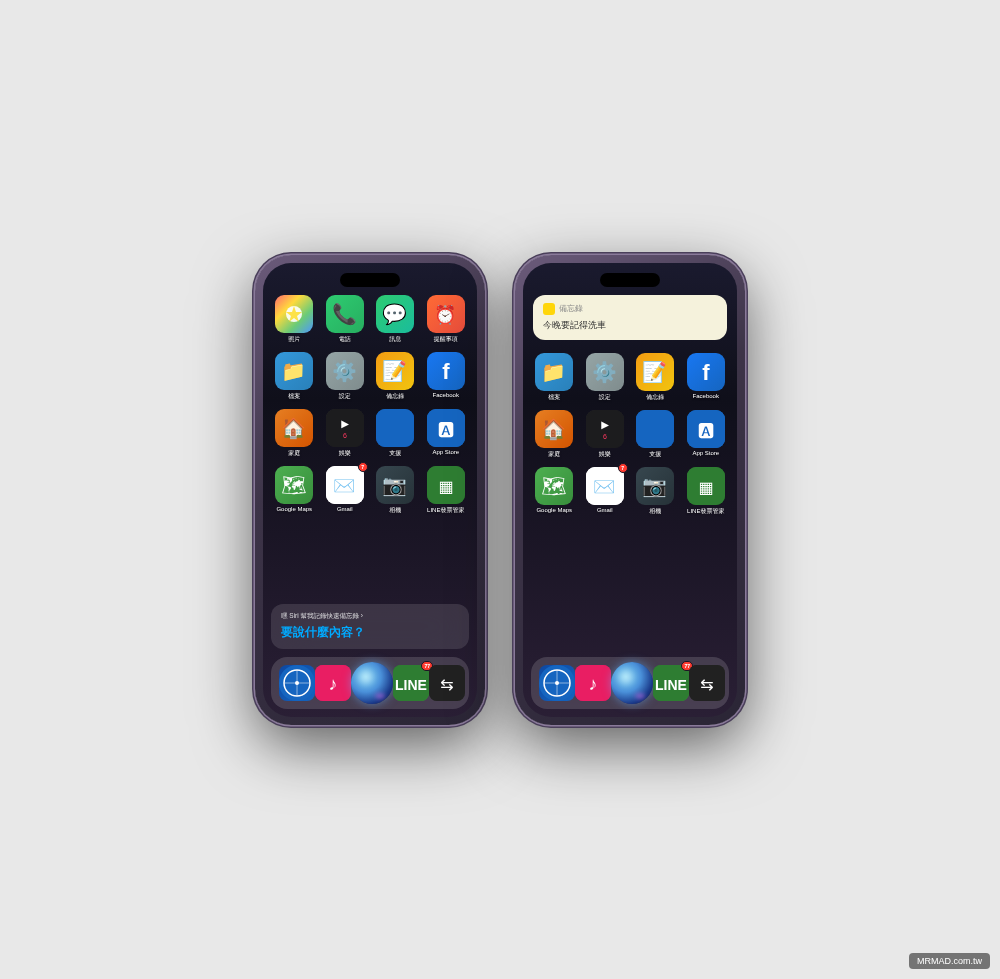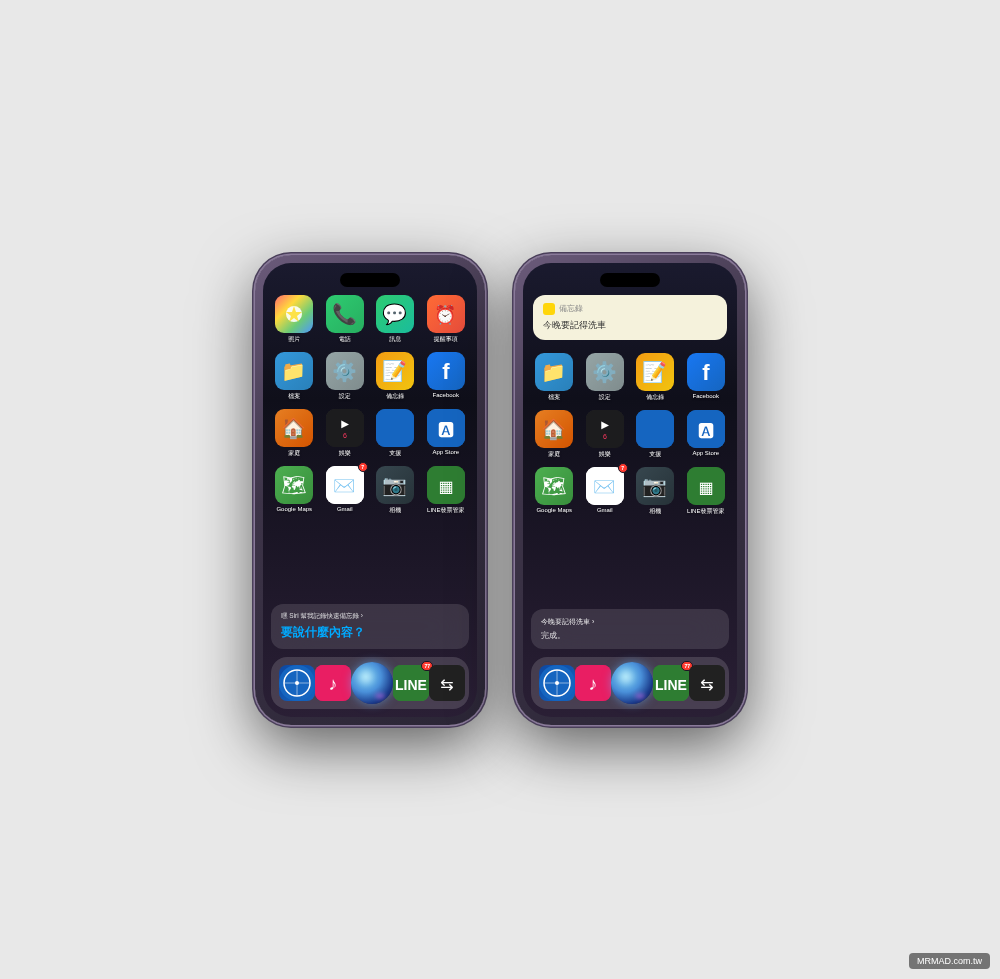--- a/index.html
+++ b/index.html
@@ -629,26 +629,20 @@
           <div class="app-icon icon-line-invoice">
             <svg viewBox="0 0 38 38" width="38" height="38">
               <rect width="38" height="38" rx="9" fill="#2e7d32"></rect>
               <text x="19" y="26" text-anchor="middle" font-size="16" fill="white">▦</text>
             </svg>
           </div>
           <span class="app-label">LINE發票管家</span>
         </div>
       </div>
 
-      <div class="siri-result-bar">
-        <div class="siri-result-title">
-          <span>今晚要記得洗車 ›</span>
-        </div>
-        <div class="siri-result-done">完成。</div>
-      </div>
 
       <div class="dock">
         <div class="dock-item">
           <div class="app-icon icon-safari" style="width:36px;height:36px;border-radius:8px;">
             <svg viewBox="0 0 36 36" width="36" height="36">
               <circle cx="18" cy="18" r="18" fill="#1565c0"></circle>
               <circle cx="18" cy="18" r="13" fill="none" stroke="white" stroke-width="1.5"></circle>
               <line x1="18" y1="5" x2="18" y2="31" stroke="white" stroke-width="1" opacity="0.5"></line>
               <line x1="5" y1="18" x2="31" y2="18" stroke="white" stroke-width="1" opacity="0.5"></line>
               <circle cx="18" cy="18" r="2" fill="white"></circle>

